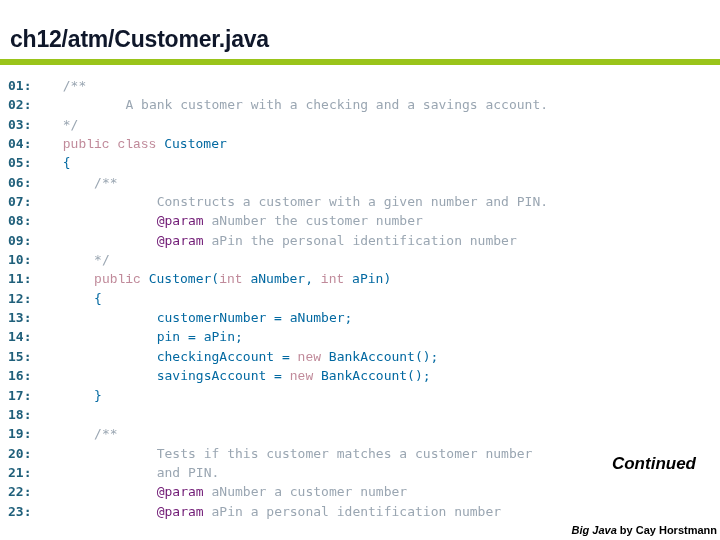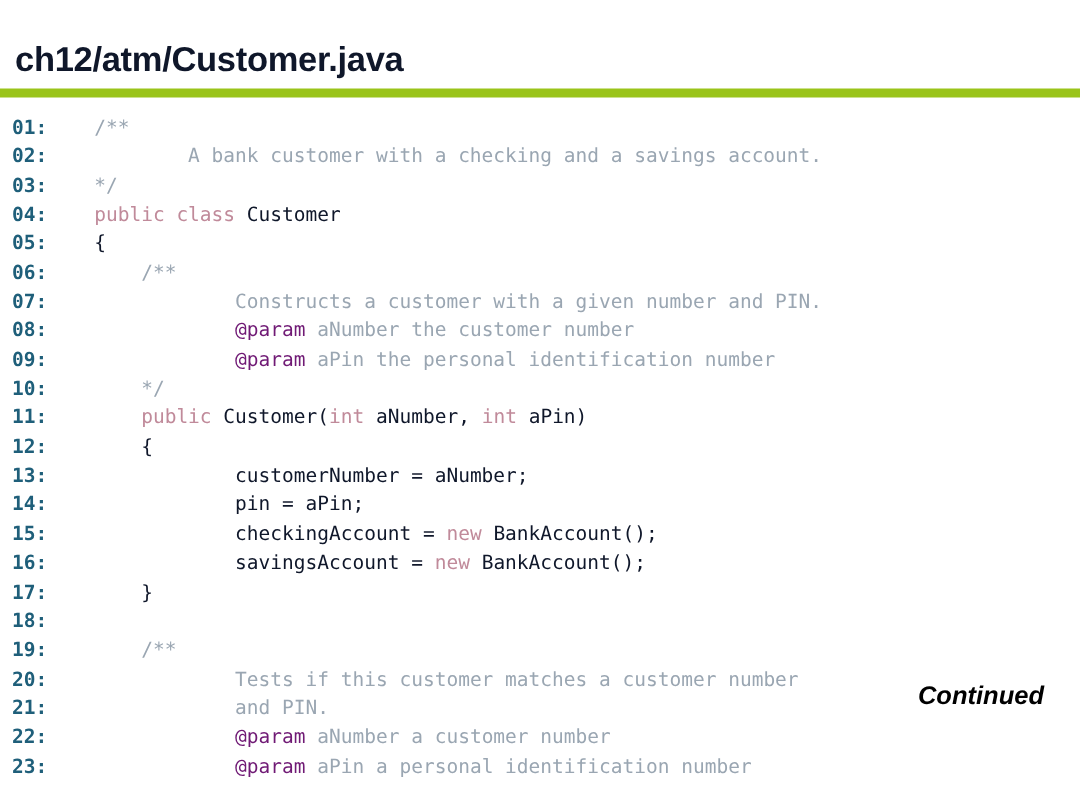--- a/index.html
+++ b/index.html
@@ -50,23 +50,23 @@
   .code-line {
     height: 19.35px;
     white-space: pre;
     padding-left: 8px;
   }
   .ln {
     color: #1f5f7a;
     font-weight: bold;
   }
   .cmt   { color: #9aa6b2; }
-  .kw    { color: #c08a9a; }
+  .kw    { color: #c08a9a; font-family: Liberation Mono, monospace; }
   .tag   { color: #701a75; }
-  .plain { color: #0f172a; }
+  .plain { color: #0369a1; }
 
   
   #continued-badge {
     position: absolute;
     right: 24px;
     top: 454px;
     font-family: "Liberation Sans", sans-serif;
     font-size: 17px;
     font-weight: bold;
     font-style: italic;
@@ -95,13 +95,16 @@
 
 <div id="slide-title">ch12/atm/Customer.java</div>
 
 <div id="title-rule"></div>
 
 <div id="code-listing"><div class="code-line"><span class="ln">01:</span><span>    </span><span class="cmt">/**</span></div><div class="code-line"><span class="ln">02:</span><span>            </span><span class="cmt">A bank customer with a checking and a savings account.</span></div><div class="code-line"><span class="ln">03:</span><span>    </span><span class="cmt">*/</span></div><div class="code-line"><span class="ln">04:</span><span>    </span><span class="kw">public class </span><span class="plain">Customer</span></div><div class="code-line"><span class="ln">05:</span><span>    </span><span class="plain">{</span></div><div class="code-line"><span class="ln">06:</span><span>        </span><span class="cmt">/**</span></div><div class="code-line"><span class="ln">07:</span><span>                </span><span class="cmt">Constructs a customer with a given number and PIN.</span></div><div class="code-line"><span class="ln">08:</span><span>                </span><span class="tag">@param</span><span class="cmt"> aNumber the customer number</span></div><div class="code-line"><span class="ln">09:</span><span>                </span><span class="tag">@param</span><span class="cmt"> aPin the personal identification number</span></div><div class="code-line"><span class="ln">10:</span><span>        </span><span class="cmt">*/</span></div><div class="code-line"><span class="ln">11:</span><span>        </span><span class="kw">public </span><span class="plain">Customer(</span><span class="kw">int</span><span class="plain"> aNumber, </span><span class="kw">int</span><span class="plain"> aPin)</span></div><div class="code-line"><span class="ln">12:</span><span>        </span><span class="plain">{</span></div><div class="code-line"><span class="ln">13:</span><span>                </span><span class="plain">customerNumber = aNumber;</span></div><div class="code-line"><span class="ln">14:</span><span>                </span><span class="plain">pin = aPin;</span></div><div class="code-line"><span class="ln">15:</span><span>                </span><span class="plain">checkingAccount = </span><span class="kw">new</span><span class="plain"> BankAccount();</span></div><div class="code-line"><span class="ln">16:</span><span>                </span><span class="plain">savingsAccount = </span><span class="kw">new</span><span class="plain"> BankAccount();</span></div><div class="code-line"><span class="ln">17:</span><span>        </span><span class="plain">}</span></div><div class="code-line"><span class="ln">18:</span></div><div class="code-line"><span class="ln">19:</span><span>        </span><span class="cmt">/**</span></div><div class="code-line"><span class="ln">20:</span><span>                </span><span class="cmt">Tests if this customer matches a customer number</span></div><div class="code-line"><span class="ln">21:</span><span>                </span><span class="cmt">and PIN.</span></div><div class="code-line"><span class="ln">22:</span><span>                </span><span class="tag">@param</span><span class="cmt"> aNumber a customer number</span></div><div class="code-line"><span class="ln">23:</span><span>                </span><span class="tag">@param</span><span class="cmt"> aPin a personal identification number</span></div></div>
 
 <div id="continued-badge">Continued</div>
 
 <div id="footer">
+  <div>
+    <span class="book-title">Big Java</span><span class="byline"> by Cay Horstmann</span>
+  </div>
 </div>
 
 </body></html>

